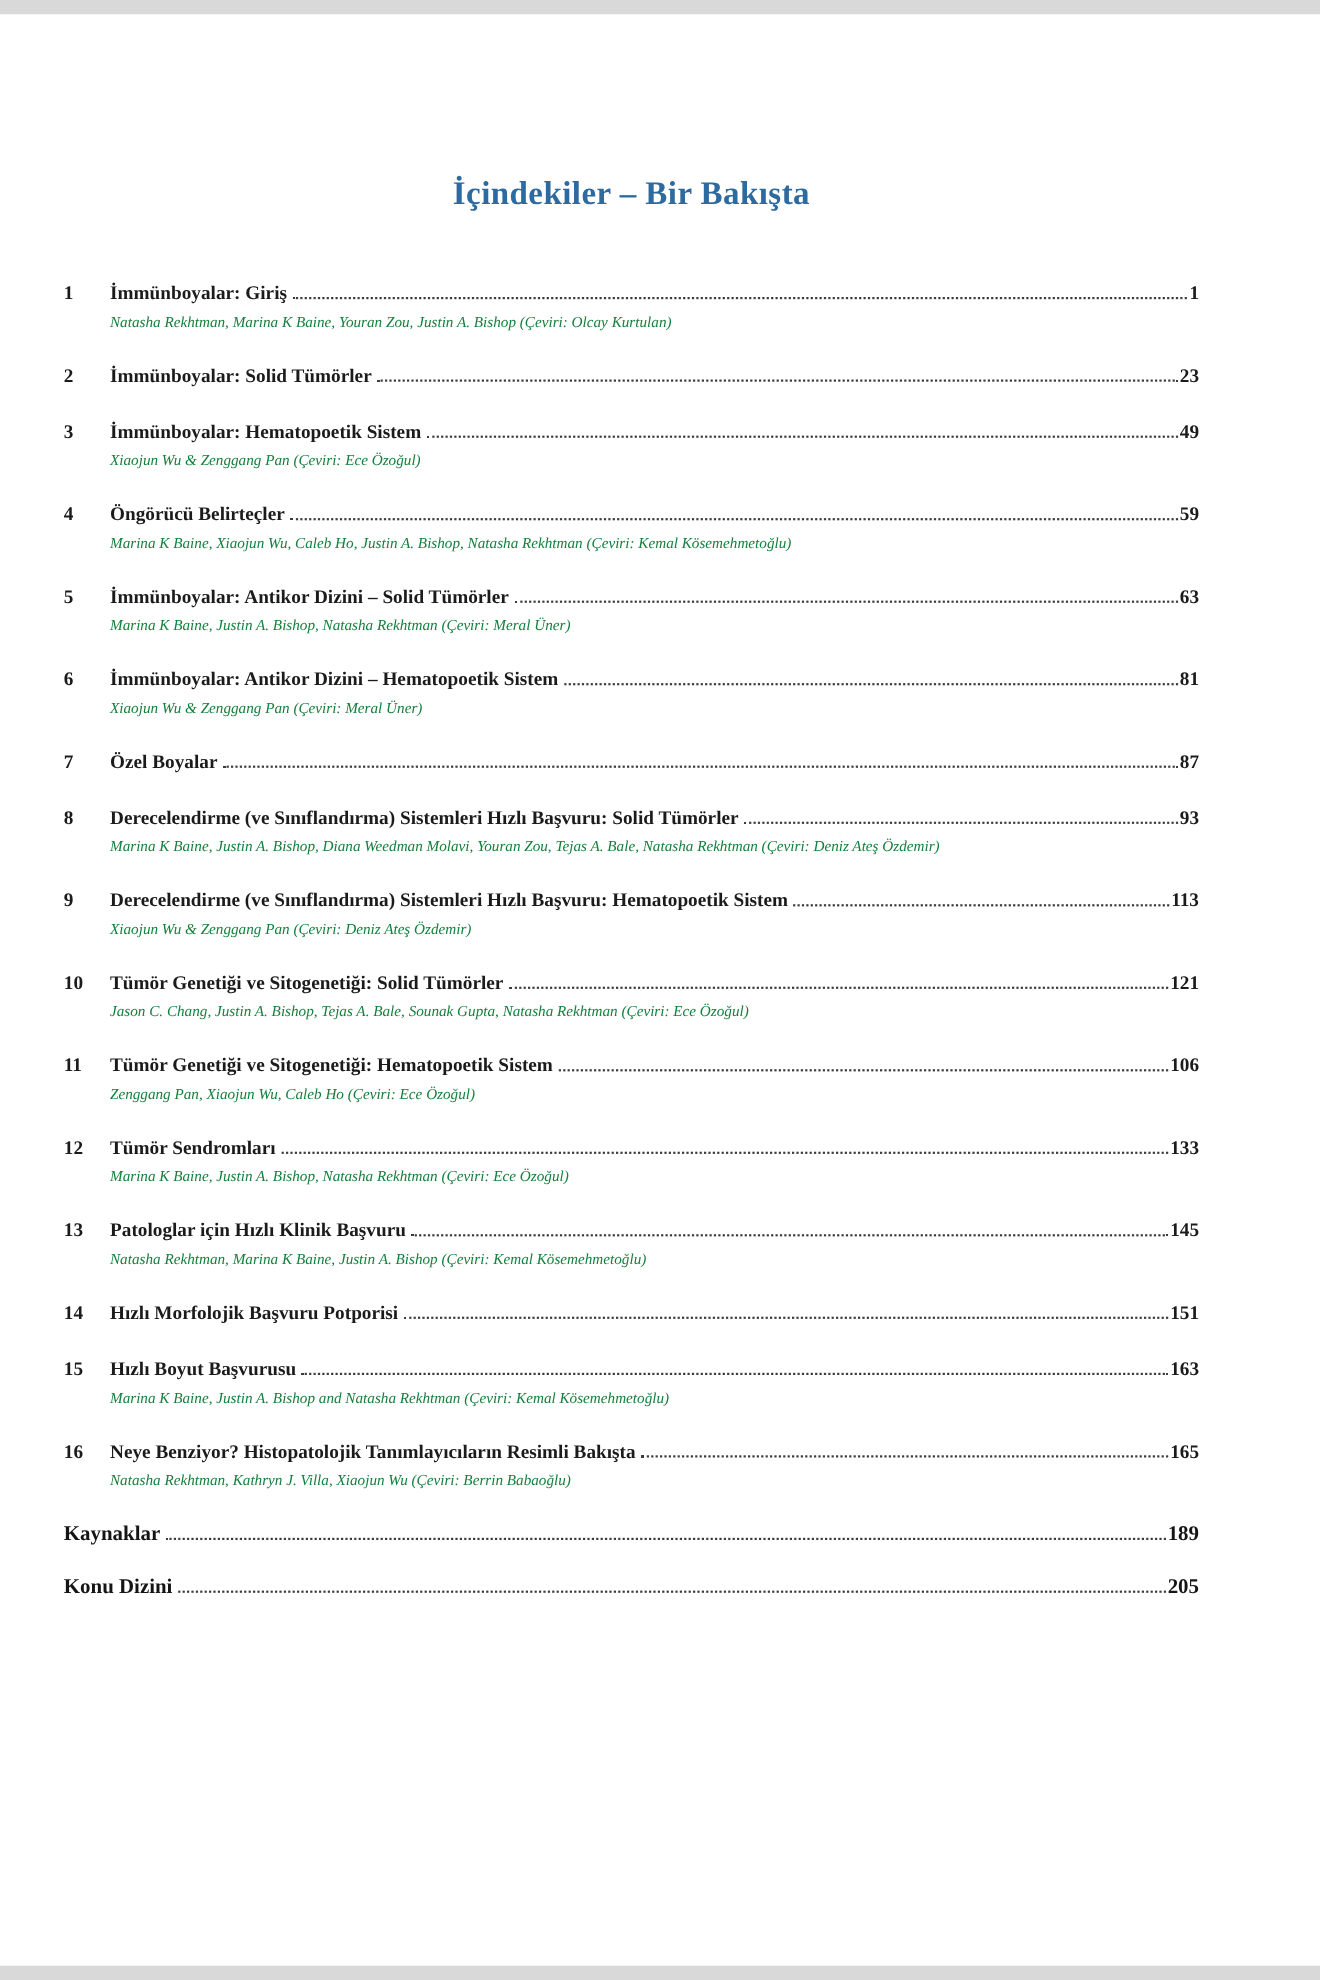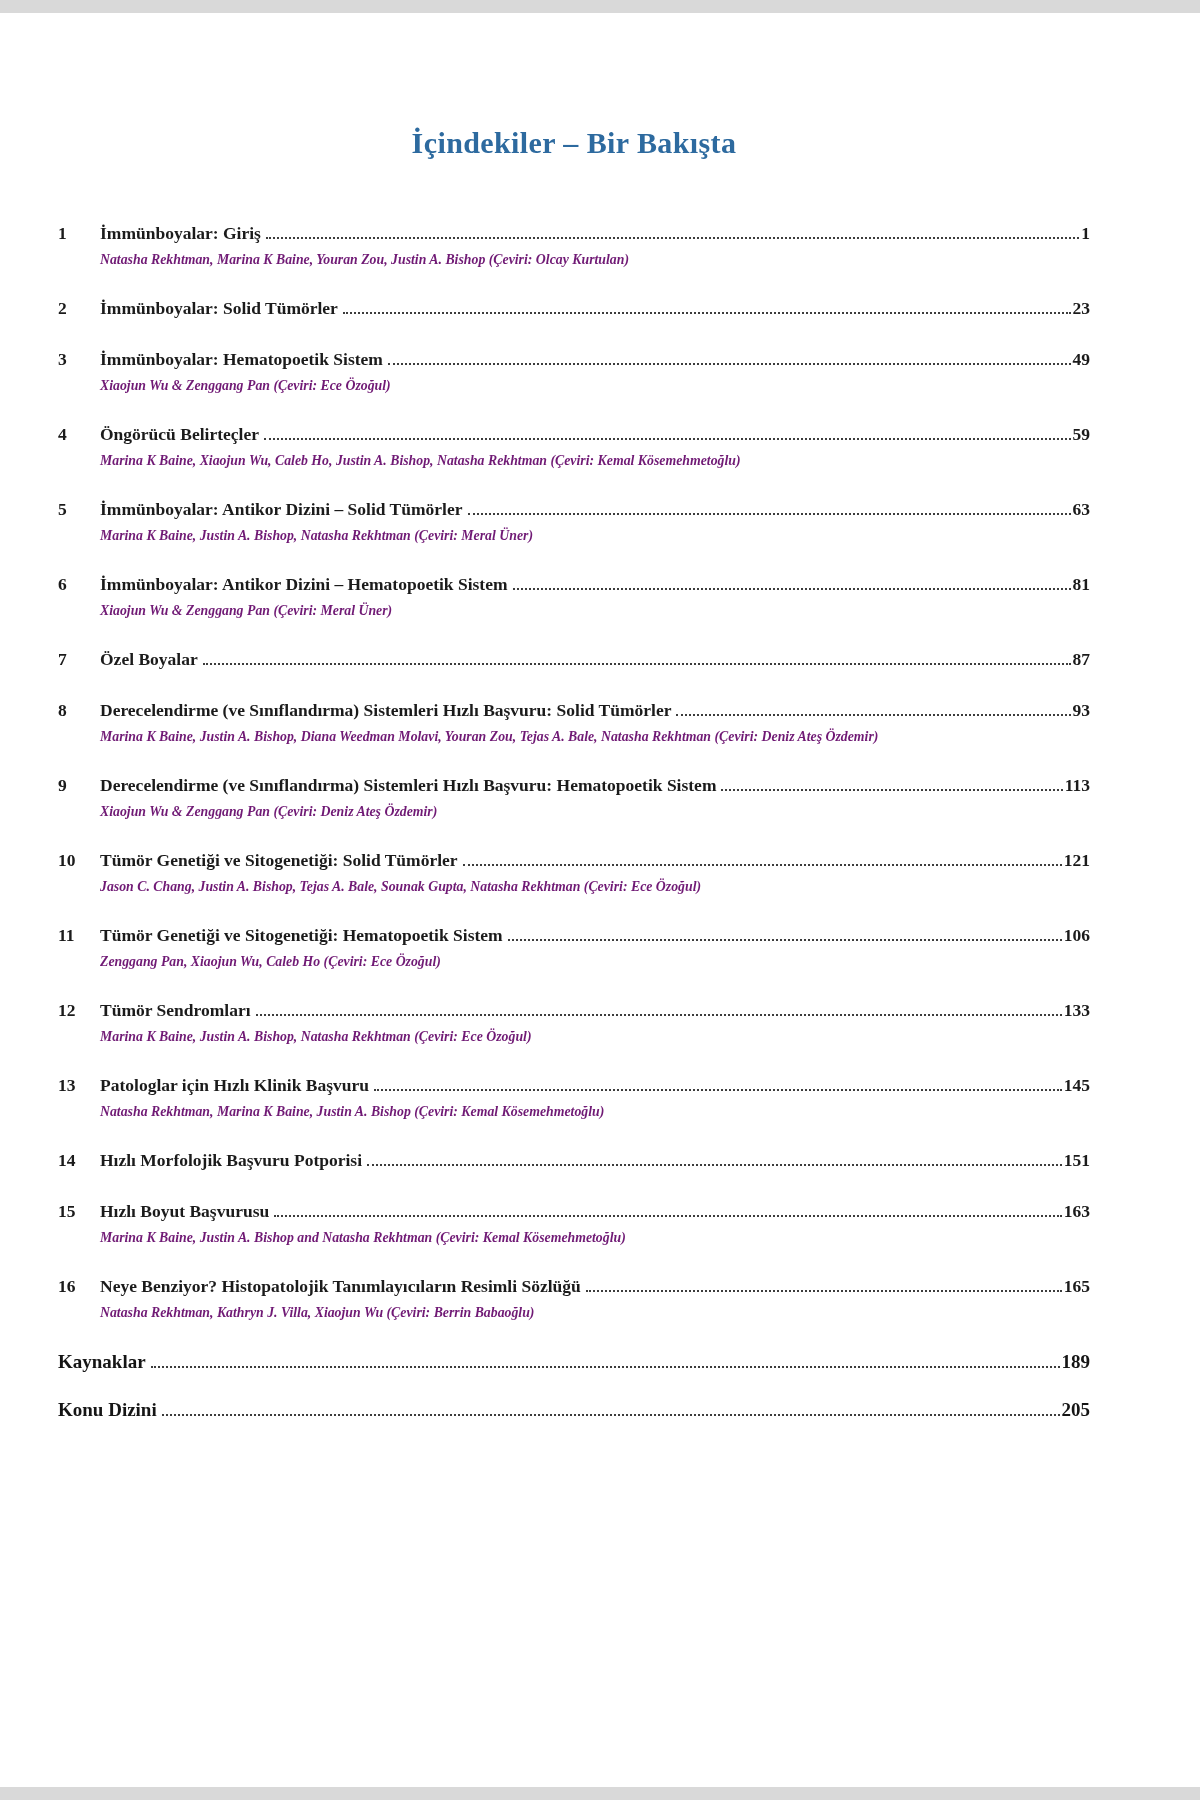--- a/index.html
+++ b/index.html
@@ -19,20 +19,21 @@
     position: absolute;
     left: 0;
     width: 100%;
     height: 13px;
     background: #d9d9d9;
   }
   .edge-top { top: 0; }
   .edge-bottom { bottom: 0; }
   .page {
     padding: 126px 110px 0 58px;
+    margin-top: 33px;
   }
   .page-title {
     text-align: center;
     font-size: 30px;
     font-weight: bold;
     letter-spacing: 0.4px;
     margin: 0 0 62px 0;
   }
   .toc-list { }
   .toc-entry {
@@ -63,24 +64,24 @@
     min-width: 18px;
     border-bottom: 2px dotted #3c3c3c;
     margin: 0 2px 4px 2px;
   }
   .entry-page {
     flex: none;
   }
   .entry-authors {
     margin: 7px 0 0 42px;
     font-style: italic;
-    font-weight: bold;
+    font-weight: normal;
     font-size: 13.8px;
     line-height: 17px;
-    color: #701a75;
+    color: #15803d;
   }
   .backmatter-row {
     display: flex;
     align-items: baseline;
     font-weight: bold;
     font-size: 19px;
     line-height: 24px;
     margin-bottom: 24px;
     color: #151515;
   }
@@ -241,21 +242,21 @@
       <span class="entry-title">Hızlı Boyut Başvurusu</span>
       <span class="leader"></span>
       <span class="entry-page">163</span>
     </div>
     <div class="entry-authors">Marina K Baine, Justin A. Bishop and Natasha Rekhtman (Çeviri: Kemal Kösemehmetoğlu)</div>
   </div>
 
   <div class="toc-entry">
     <div class="entry-row">
       <span class="entry-no">16</span>
-      <span class="entry-title">Neye Benziyor? Histopatolojik Tanımlayıcıların Resimli Sözlüğü</span>
+      <span class="entry-title">Neye Benziyor? Histopatolojik Tanımlayıcıların Resimli Bakışta</span>
       <span class="leader"></span>
       <span class="entry-page">165</span>
     </div>
     <div class="entry-authors">Natasha Rekhtman, Kathryn J. Villa, Xiaojun Wu (Çeviri: Berrin Babaoğlu)</div>
   </div>
 </div>
 
   <div class="backmatter">
   <div class="backmatter-row">
     <span class="backmatter-title">Kaynaklar</span>

